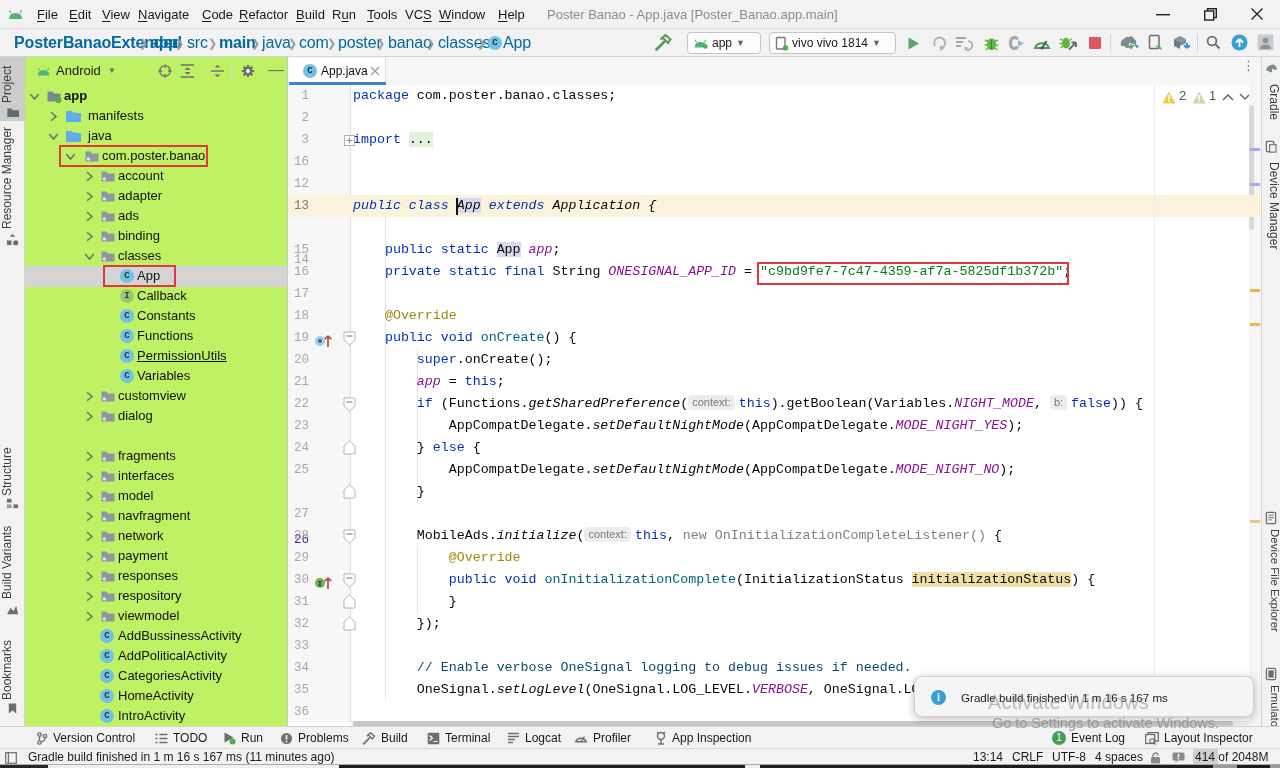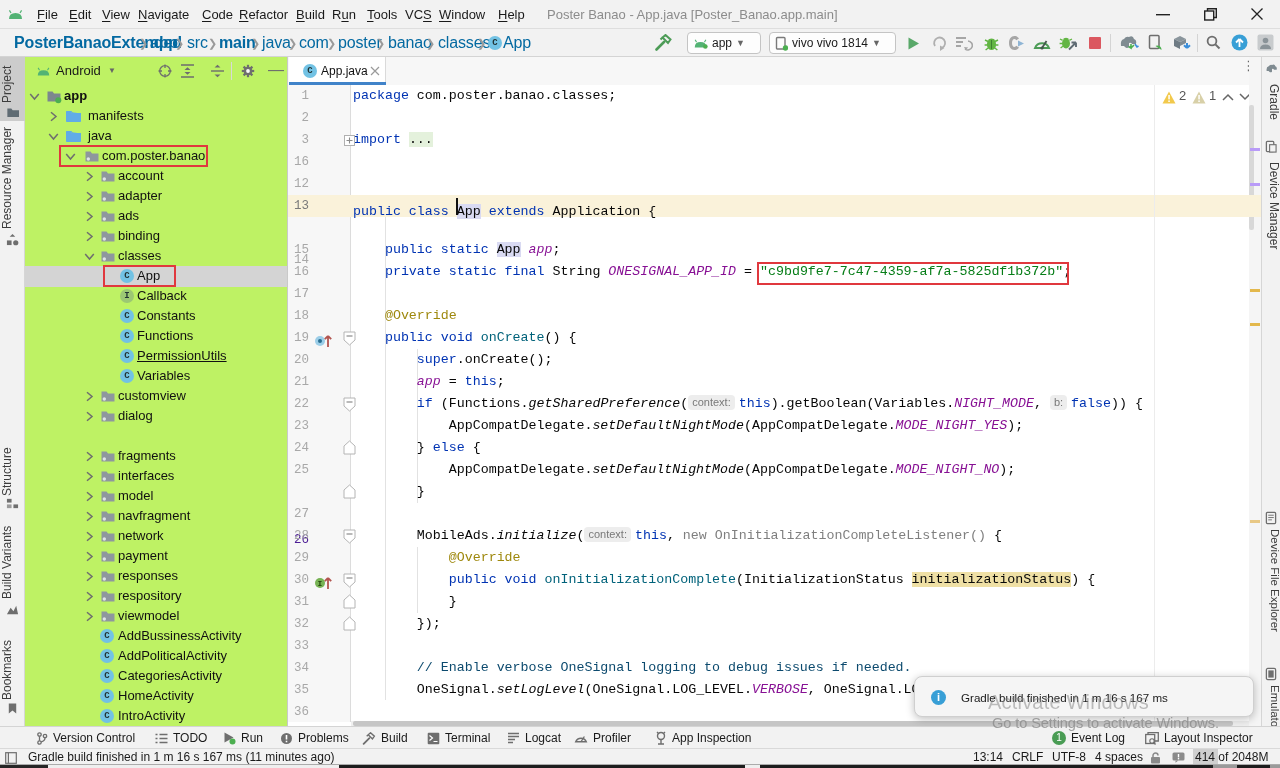--- a/index.html
+++ b/index.html
@@ -532,21 +532,21 @@
 <div class="iguide" style="left:129px;top:490px;height:66px;"></div>
 <div style="position:absolute;left:866px;top:28px;width:1px;height:637px;background:#ECECEC;"></div>
 <div class="lnum" style="top:28px;left:0;width:21px;color:#A8A8A8;z-index:3;">1</div>
 <div class="cl" style="top:28px;"><span class="k">package</span> com.poster.banao.classes;</div>
 <div class="lnum" style="top:50px;left:0;width:21px;color:#A8A8A8;z-index:3;">2</div>
 <div class="lnum" style="top:72px;left:0;width:21px;color:#A8A8A8;z-index:3;">3</div>
 <div class="cl" style="top:72px;"><span class="k">import</span> <span class="fold">...</span></div>
 <div class="lnum" style="top:94px;left:0;width:21px;color:#A8A8A8;z-index:3;">16</div>
 <div class="lnum" style="top:116px;left:0;width:21px;color:#A8A8A8;z-index:3;">12</div>
 <div class="lnum" style="top:138px;left:0;width:21px;color:#7A7A7A;z-index:3;">13</div>
-<div class="cl" style="top:144px;"><span class="k">public class</span> <span class="hl">App</span> <span class="k">extends</span> Application {</div>
+<div class="cl" style="top:138px;font-style:italic;"><span class="k">public class</span> <span class="hl">App</span> <span class="k">extends</span> Application {</div>
 <div class="lnum" style="top:160px;left:0;width:21px;color:#A8A8A8;z-index:3;margin-top:32px;">14</div>
 <div class="lnum" style="top:182px;left:0;width:21px;color:#A8A8A8;z-index:3;">15</div>
 <div class="cl" style="top:182px;">    <span class="k">public static</span> <span class="hl">App</span> <span class="f">app</span>;</div>
 <div class="lnum" style="top:204px;left:0;width:21px;color:#A8A8A8;z-index:3;">16</div>
 <div class="cl" style="top:204px;">    <span class="k">private static final</span> String <span class="f">ONESIGNAL_APP_ID</span> = <span class="s">"c9bd9fe7-7c47-4359-af7a-5825df1b372b"</span>;</div>
 <div class="lnum" style="top:226px;left:0;width:21px;color:#A8A8A8;z-index:3;">17</div>
 <div class="lnum" style="top:248px;left:0;width:21px;color:#A8A8A8;z-index:3;">18</div>
 <div class="cl" style="top:248px;">    <span class="a">@Override</span></div>
 <div class="lnum" style="top:270px;left:0;width:21px;color:#A8A8A8;z-index:3;">19</div>
 <div class="cl" style="top:270px;">    <span class="k">public void</span> <span class="m">onCreate</span>() {</div>

